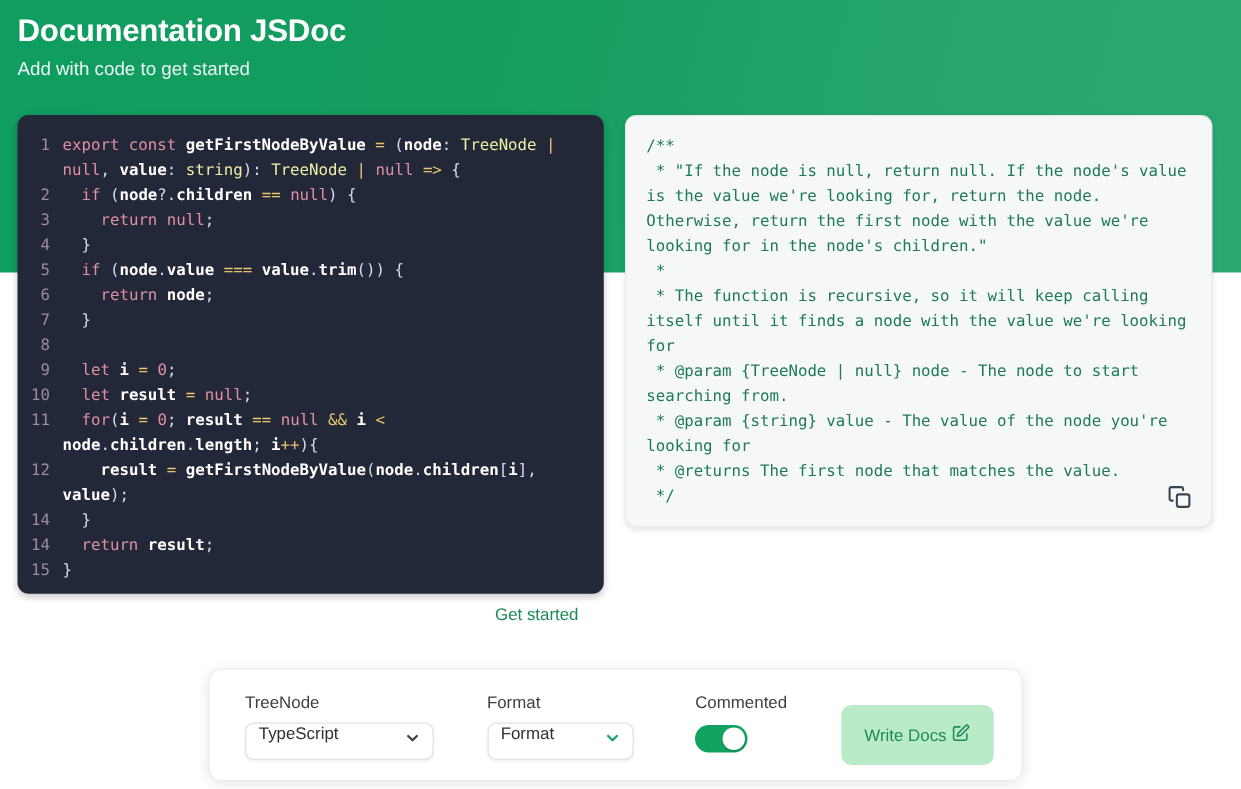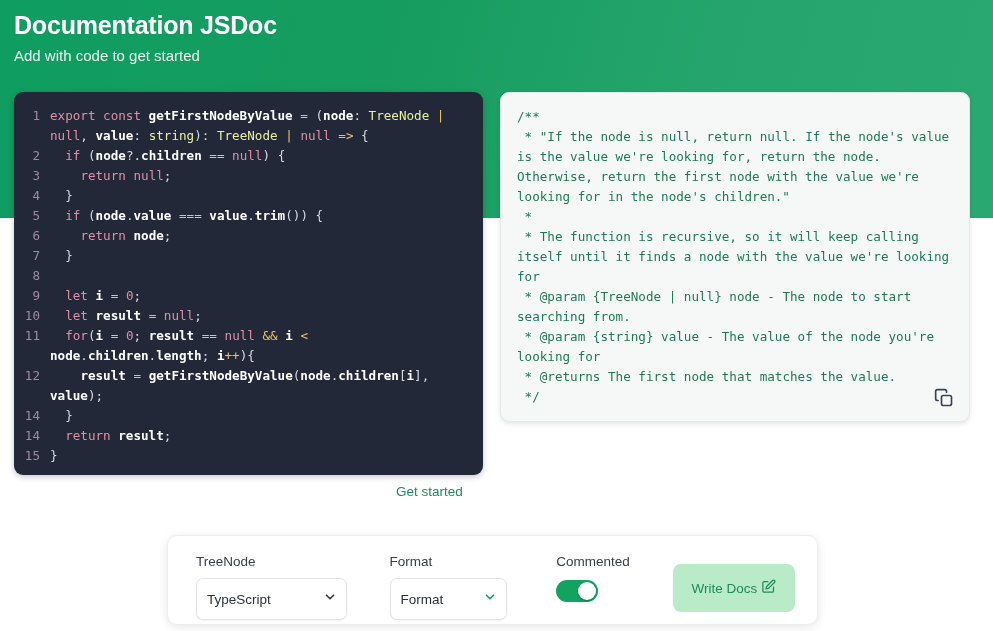--- a/index.html
+++ b/index.html
@@ -86,21 +86,21 @@
     display: flex; align-items: flex-start;
     padding: 18px 22px 0 16px;
   }
   .ctrl-group { display: flex; flex-direction: column; }
   .ctrl-label {
     font-size: 13.5px; color: #3a4047; margin-bottom: 8px; line-height: 16px;
   }
   .select-box {
     position: relative; background: #ffffff;
     border: 1px solid #dfe3e6; border-radius: 7px;
-    height: 42px; display: flex; align-items: center;
+    height: 30px; display: flex; 
     padding: 0 30px 0 10px; cursor: pointer;
     box-shadow: 0 1px 2px rgba(0,0,0,0.05);
   }
   .select-box .val { font-size: 13.5px; color: #2b3137; white-space: nowrap; }
   .chev { position: absolute; right: 9px; top: 50%; transform: translateY(-50%); }
 
   .grp-language { margin-left: 12px; width: 160px; }
   .grp-format   { margin-left: 43px; width: 125px; }
   .grp-commented{ margin-left: 49px; }
 

